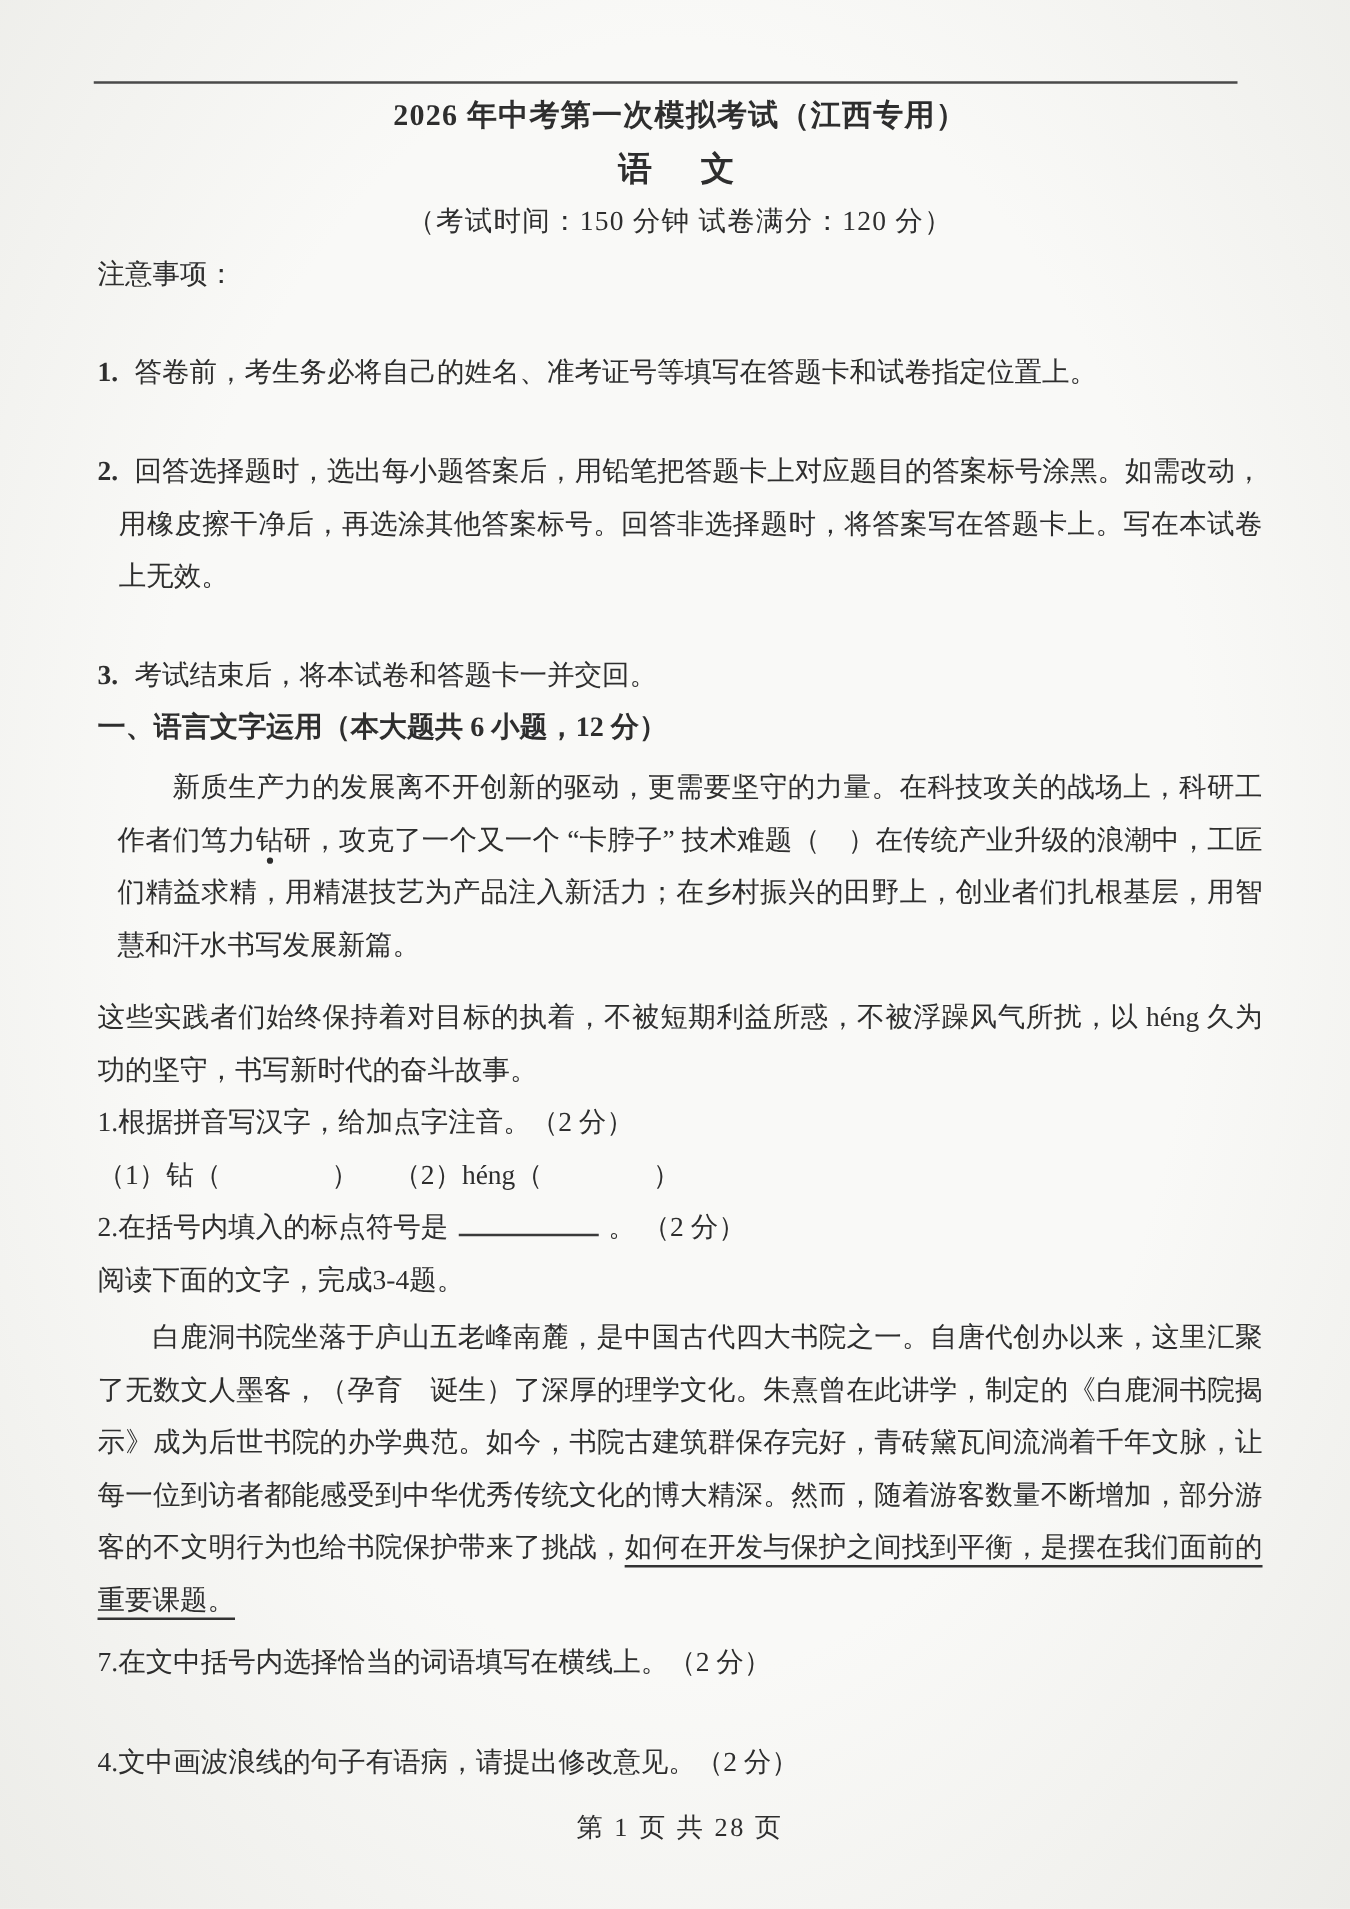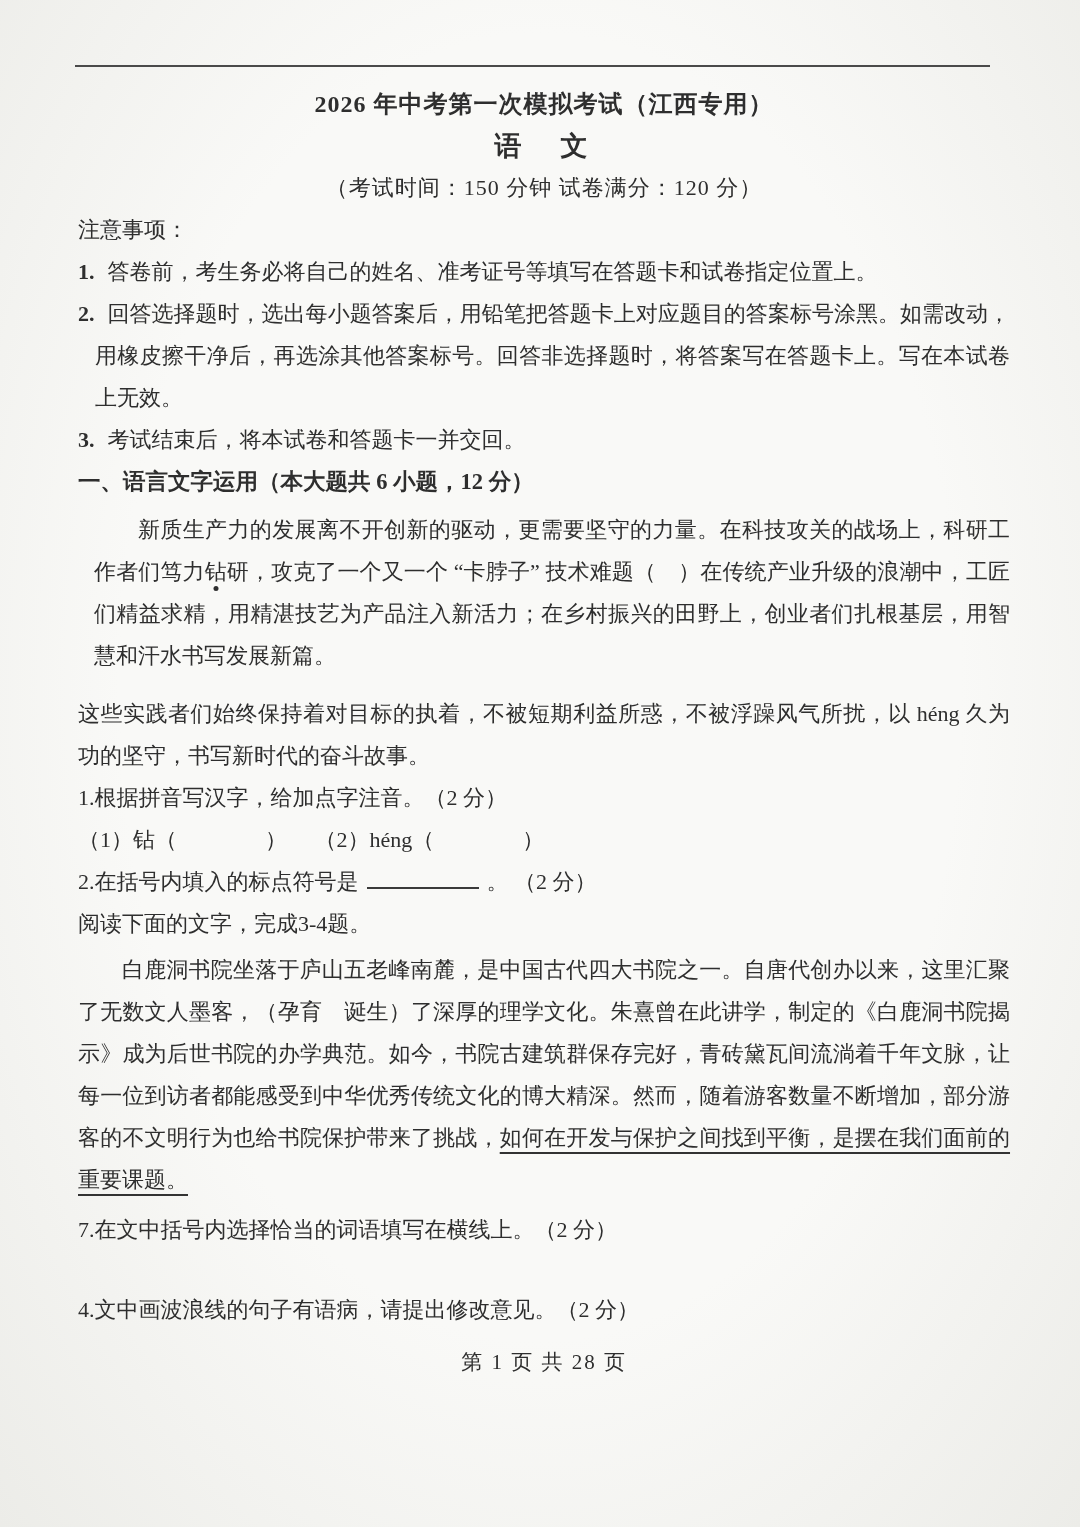--- a/index.html
+++ b/index.html
@@ -20,21 +20,21 @@
     position: relative;
   }
   .top-rule {
     margin-top: 65px;
     margin-left: -3px;
     width: 915px;
     height: 2px;
     background: #4a4a4a;
   }
   .exam-title {
-    margin-top: 16px;
+    margin-top: 5px;
     text-align: center;
     font-size: 24px;
     line-height: 42px;
     font-weight: bold;
     letter-spacing: 1px;
   }
   .subject-title {
     text-align: center;
     font-size: 27px;
     line-height: 42px;
@@ -51,20 +51,21 @@
     font-size: 22px;
     line-height: 42px;
     font-weight: normal;
   }
   .note-item {
     font-size: 22px;
     line-height: 42px;
     padding-left: 17px;
     text-indent: -17px;
     text-align: justify;
+    margin-top: 37px;
   }
   .note-num { font-weight: bold; margin-right: 13px; }
   .section-heading {
     font-size: 22.5px;
     line-height: 42px;
     font-weight: bold;
   }
   .intro { font-size: 22px; line-height: 42px; }
   .para {
     font-size: 22px;

